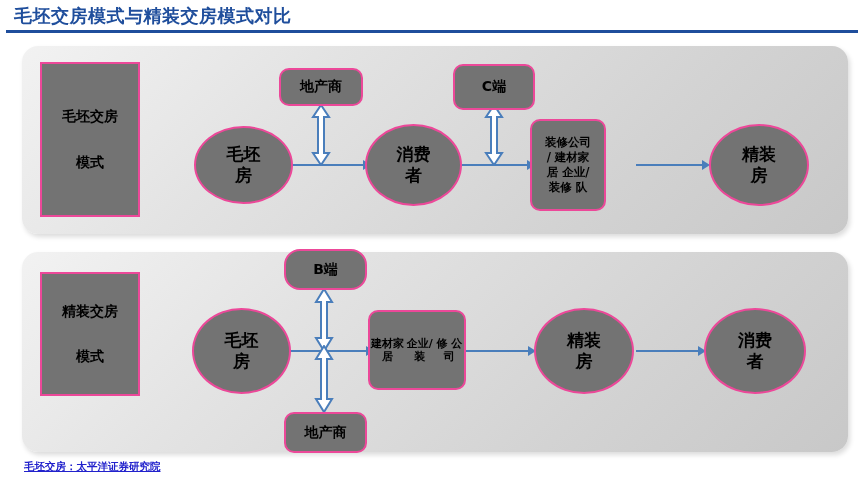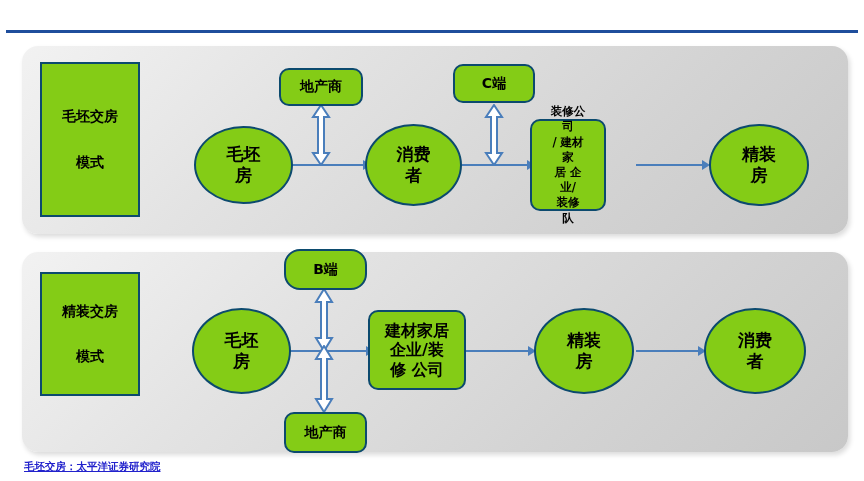--- a/index.html
+++ b/index.html
@@ -28,35 +28,35 @@
     border-radius:16px;
     background:linear-gradient(135deg,#f2f2f2 0%,#e3e3e3 32%,#d3d3d3 70%,#c8c8c8 100%);
     box-shadow:2px 3px 5px rgba(0,0,0,.14);
   }
   #panel-top{left:22px;top:46px;width:826px;height:188px;}
   #panel-bottom{left:22px;top:252px;width:826px;height:200px;}
 
   
   .node{
     position:absolute;
-    background:#84cc16;
-    border:2px solid #0c4a6e;
+    background:#737373;
+    border:2px solid #ec4899;
     box-sizing:border-box;
     display:flex;align-items:center;justify-content:center;
     text-align:center;
     color:#000000;
     font-weight:700;
     line-height:1.22;
     z-index:3;
   }
   .mode-label{border-radius:0;font-size:14px;gap:28px;}
   .ellipse{border-radius:50%;font-size:17px;}
   .rbox{border-radius:10px;font-size:13px;}
   .rbox-small{border-radius:10px;font-size:14px;}
-  .rbox-multi{border-radius:10px;font-size:11.5px;line-height:1.32;padding:17px;}
+  .rbox-multi{border-radius:10px;font-size:11.5px;line-height:1.32;padding:2px;}
 
   
   .hline{
     position:absolute;height:2px;background:#4a7ebb;z-index:2;
   }
   .harrow{
     position:absolute;width:0;height:0;z-index:2;
     border-top:5px solid transparent;
     border-bottom:5px solid transparent;
     border-left:8px solid #4a7ebb;
@@ -69,20 +69,21 @@
   #source-note{
     position:absolute;left:24px;top:460px;
     font-size:10.5px;font-weight:700;color:#2222cc;
     text-decoration:underline;white-space:nowrap;
   }
 </style>
 </head>
 <body>
 
 <div id="title-area">
+  <div id="page-title">毛坯交房模式与精装交房模式对比</div>
   <div id="title-rule"></div>
 </div>
 
 <div class="panel" id="panel-top"></div>
 
 <div class="node mode-label" style="left:40px;top:62px;width:100px;height:155px;flex-direction:column;">
   <span>毛坯交房</span>
   <span>模式</span>
 </div>
 
@@ -109,21 +110,21 @@
 
 <div class="node ellipse" style="left:194px;top:126px;width:99px;height:78px;flex-direction:column;">
   <span>毛坯</span>
   <span>房</span>
 </div>
 
 <div class="node rbox-small" style="left:279px;top:68px;width:84px;height:38px;">
   <span>地产商</span>
 </div>
 
-<div class="node rbox-small" style="left:453px;top:64px;width:82px;height:39px;">
+<div class="node rbox-small" style="left:453px;top:64px;width:82px;height:46px;">
   <span>C端</span>
 </div>
 
 <div class="node ellipse" style="left:365px;top:124px;width:97px;height:82px;flex-direction:column;">
   <span>消费</span>
   <span>者</span>
 </div>
 
 <div class="node rbox-multi" style="left:530px;top:119px;width:76px;height:92px;flex-direction:column;">
   <span>装修公司</span>
@@ -171,21 +172,21 @@
 </div>
 
 <div class="node rbox-small" style="left:284px;top:249px;width:83px;height:41px;border-radius:16px;">
   <span>B端</span>
 </div>
 
 <div class="node rbox-small" style="left:284px;top:412px;width:83px;height:41px;">
   <span>地产商</span>
 </div>
 
-<div class="node rbox" style="left:368px;top:310px;width:98px;height:80px;flex-direction:column;font-size:16px;">
+<div class="node rbox" style="left:368px;top:310px;width:98px;height:80px;flex-direction:row;font-size:11px;">
   <span>建材家居</span>
   <span>企业/装</span>
   <span>修 公司</span>
 </div>
 
 <div class="node ellipse" style="left:534px;top:308px;width:100px;height:86px;flex-direction:column;">
   <span>精装</span>
   <span>房</span>
 </div>
 

